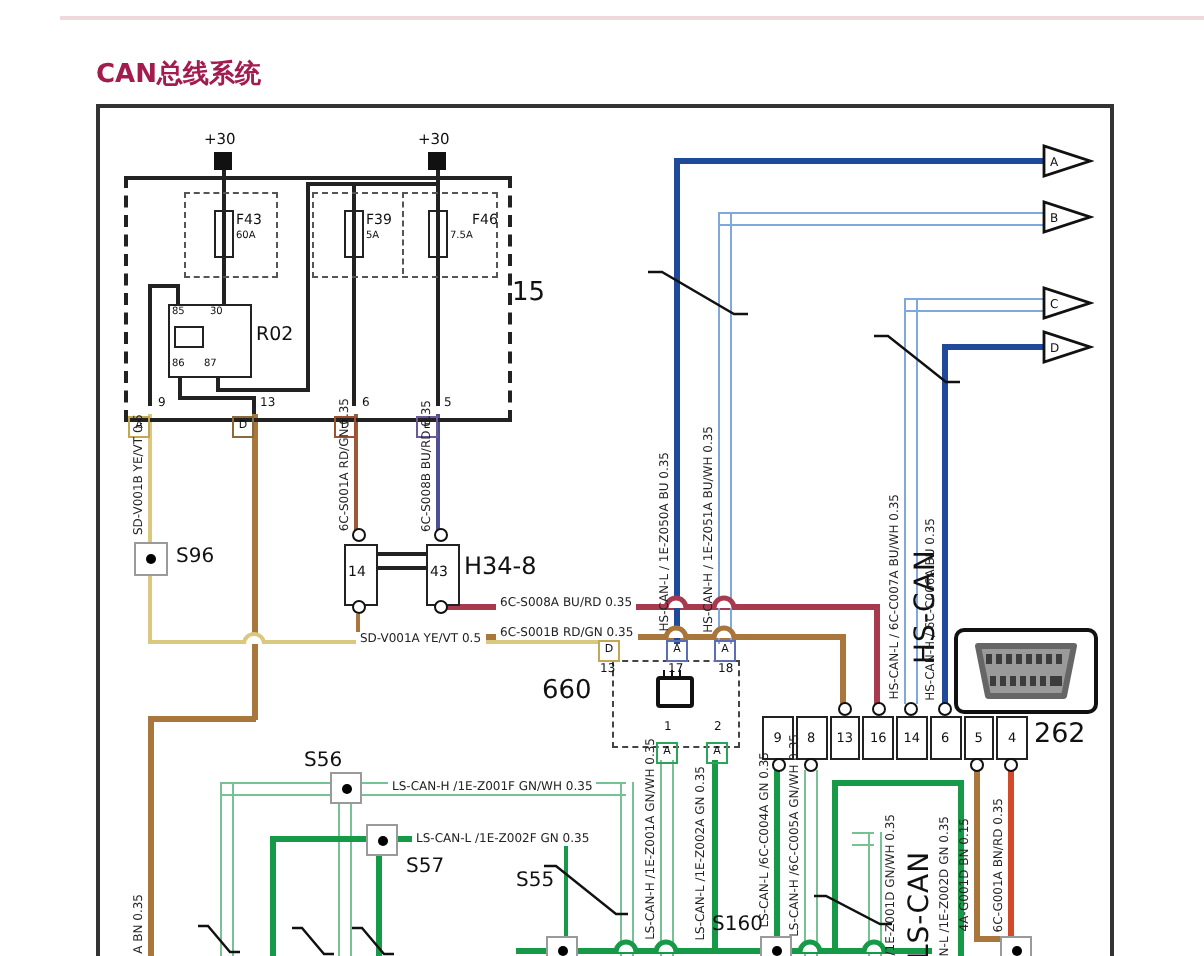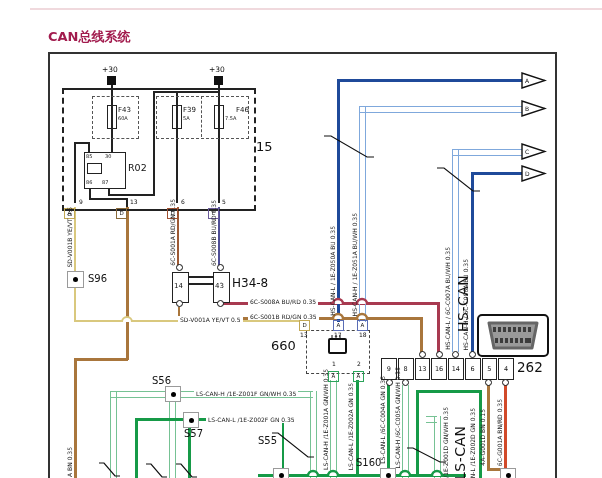--- a/index.html
+++ b/index.html
@@ -269,21 +269,21 @@
       <text x="4" y="11" font-size="6" fill="#111">D</text>
     </svg>
 
   <div class="splice" style="left:165px;top:386px;width:14px;height:14px;">
       <div class="dot"></div>
     </div>
   <div class="clabel" style="left:152px;top:376px;font-size:10px;">S56</div>
   <div class="splice" style="left:183px;top:412px;width:14px;height:14px;">
       <div class="dot"></div>
     </div>
-  <div class="clabel" style="left:184px;top:429px;font-size:10px;">S57</div>
+  <div class="clabel" style="left:203px;top:429px;font-size:10px;">S57</div>
   <div class="splice" style="left:273px;top:468px;width:14px;height:12px;">
       <div class="dot"></div>
     </div>
   <div class="clabel" style="left:258px;top:436px;font-size:10px;">S55</div>
   <div class="splice" style="left:380px;top:468px;width:14px;height:12px;">
       <div class="dot"></div>
     </div>
   <div class="clabel" style="left:356px;top:458px;font-size:10px;">S160</div>
   <div class="splice" style="left:500px;top:468px;width:14px;height:12px;">
       <div class="dot"></div>

